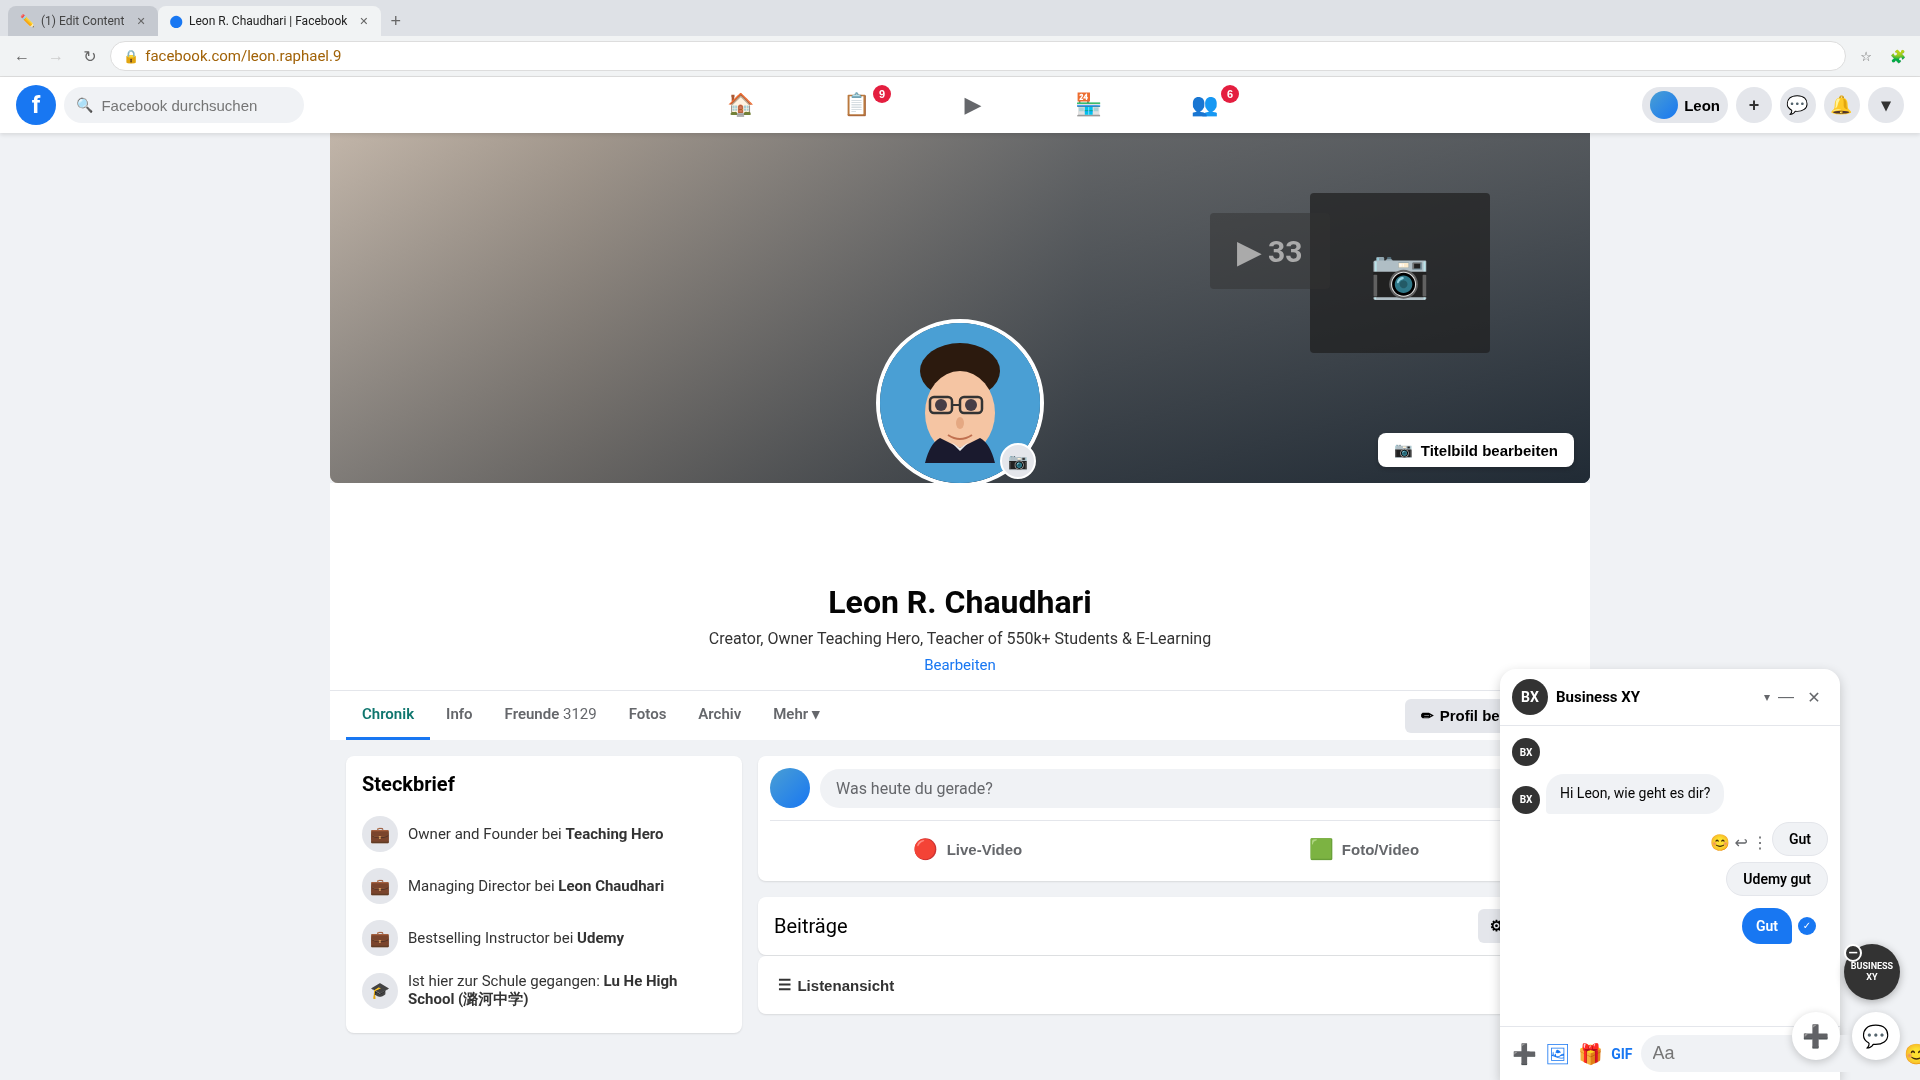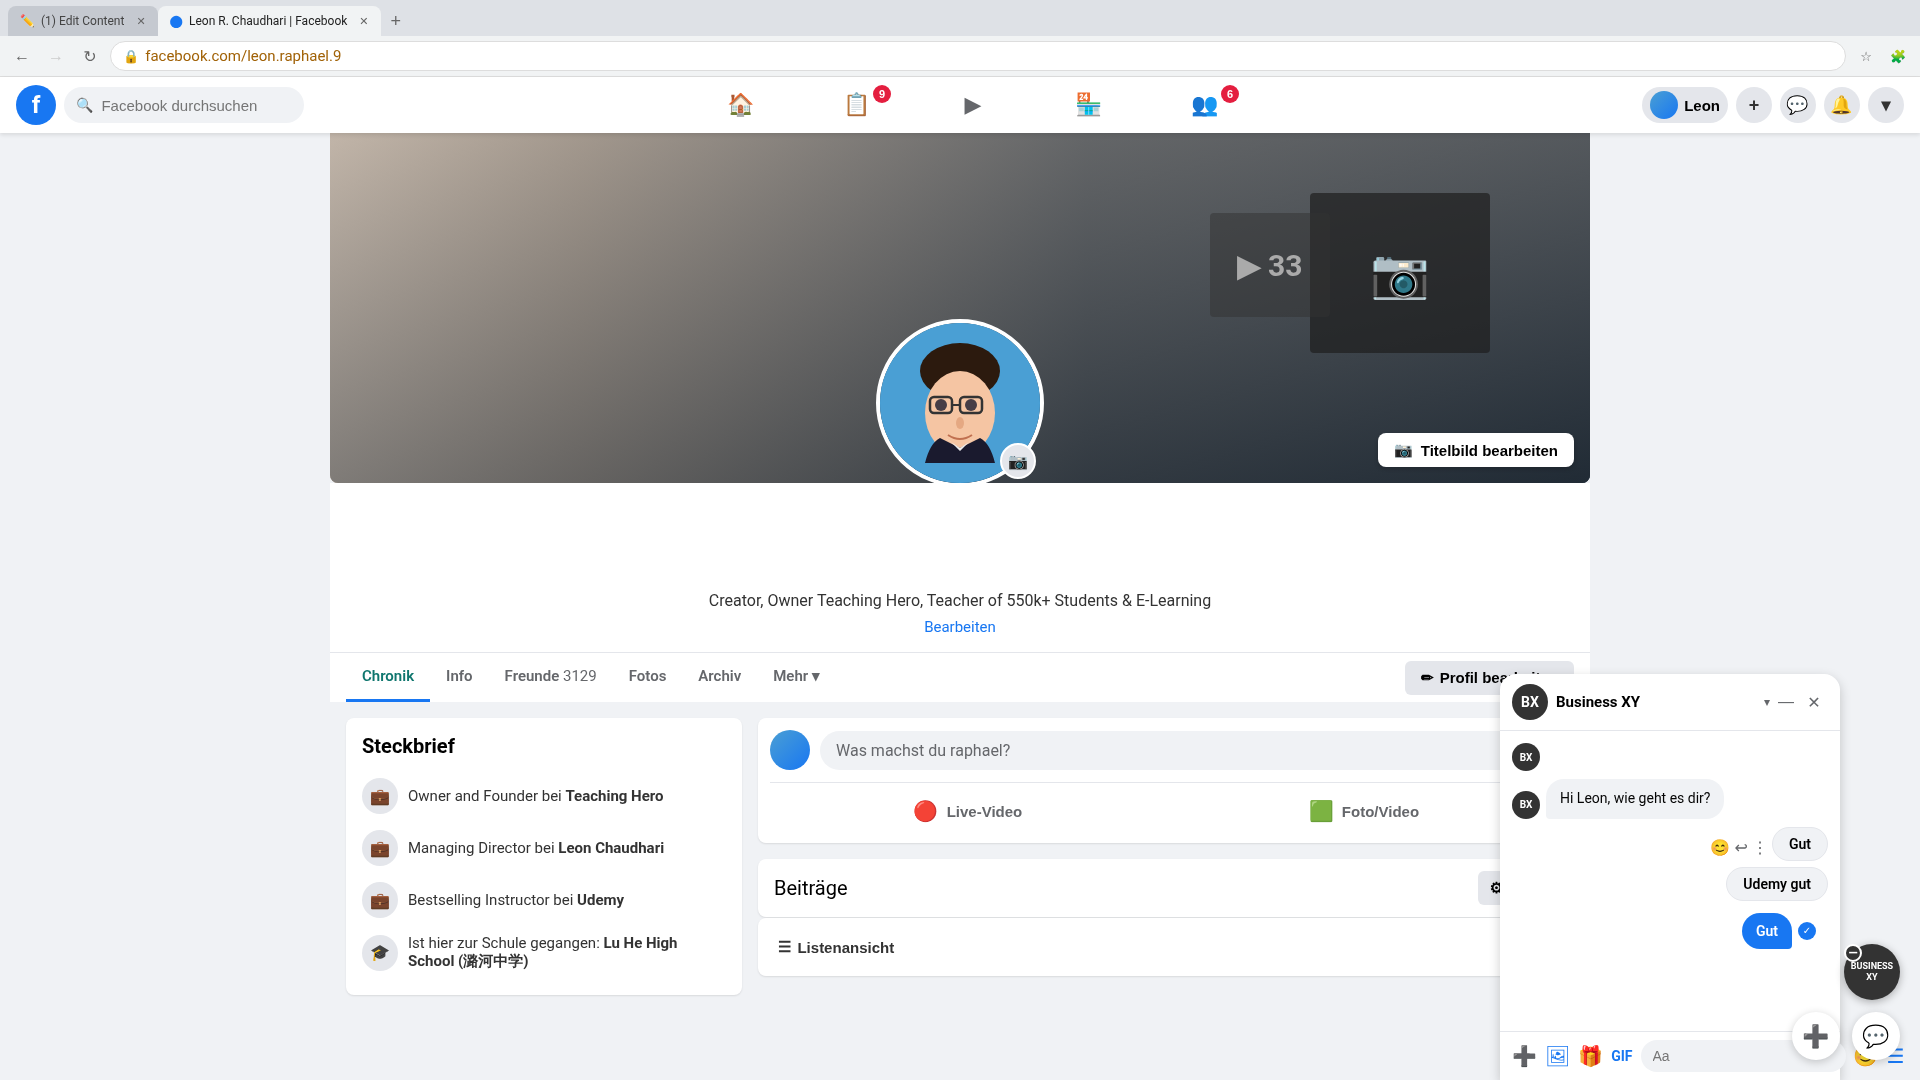--- a/index.html
+++ b/index.html
@@ -583,21 +583,21 @@
       font-size: 20px;
       color: #1877f2;
       cursor: pointer;
     }
     .chat-text-input {
       flex: 1;
       background: #f0f2f5;
       border: none;
       border-radius: 20px;
       padding: 8px 12px;
-      font-size: 14px;
+      font-size: 18px;
       outline: none;
       color: #65676b;
     }
 
     
     .fb-float-chat {
       position: fixed;
       bottom: 20px;
       right: 20px;
       width: 48px; height: 48px;
@@ -733,21 +733,21 @@
 <div style="background: #f0f2f5;">
   <div class="profile-container">
 
     <div class="cover-photo">
       <div class="cover-photo-bg">
         <div class="cover-photo-overlay"></div>
 
         <div style="position:absolute;right:100px;top:60px;width:180px;height:160px;background:rgba(30,30,30,0.7);border-radius:4px;display:flex;align-items:center;justify-content:center;">
           <span style="font-size:48px;color:#888;">📷</span>
         </div>
-        <div style="position:absolute;right:260px;top:80px;width:120px;height:104px;background:rgba(50,50,50,0.5);border-radius:4px;display:flex;align-items:center;justify-content:center;">
+        <div style="position:absolute;right:260px;top:80px;width:120px;height:76px;background:rgba(50,50,50,0.5);border-radius:4px;display:flex;align-items:center;justify-content:center;">
           <span style="font-size:30px;color:#aaa;font-weight:bold;">▶ 33</span>
         </div>
       </div>
 
       <div class="profile-pic-wrapper">
         <div class="profile-pic">
           <div class="profile-pic-cartoon">
 
             <svg width="160" height="160" viewBox="0 0 160 160" xmlns="http://www.w3.org/2000/svg">
               <circle cx="80" cy="80" r="80" fill="#4a9fd4"></circle>
@@ -777,20 +777,21 @@
         </div>
       </div>
 
       <button class="cover-edit-btn">
         <span>📷</span>
         <span>Titelbild bearbeiten</span>
       </button>
     </div>
 
     <div class="profile-info">
+      <h1 class="profile-name">Leon R. Chaudhari</h1>
       <p class="profile-bio">Creator, Owner Teaching Hero, Teacher of 550k+ Students &amp; E-Learning</p>
       <a class="profile-edit-link">Bearbeiten</a>
 
       
       <div class="profile-tabs">
         <div class="profile-tab active">
           <span>Chronik</span>
         </div>
         <div class="profile-tab">
           <span>Info</span>
@@ -848,21 +849,21 @@
           </span>
         </div>
       </div>
     </div>
 
     <div class="right-col">
 
       <div class="post-box">
         <div class="post-box-top">
           <div class="post-avatar" style="background:linear-gradient(135deg,#4a9fd4,#1877f2);"></div>
-          <div class="post-input">Was machst du raphael?</div>
+          <div class="post-input">Was heute du gerade?</div>
         </div>
         <div class="post-actions">
           <button class="post-action-btn">
             <span class="post-action-icon" style="color:#e41e3f;">🔴</span>
             <span>Live-Video</span>
           </button>
           <button class="post-action-btn">
             <span class="post-action-icon" style="color:#2da44e;">🟩</span>
             <span>Foto/Video</span>
           </button>

